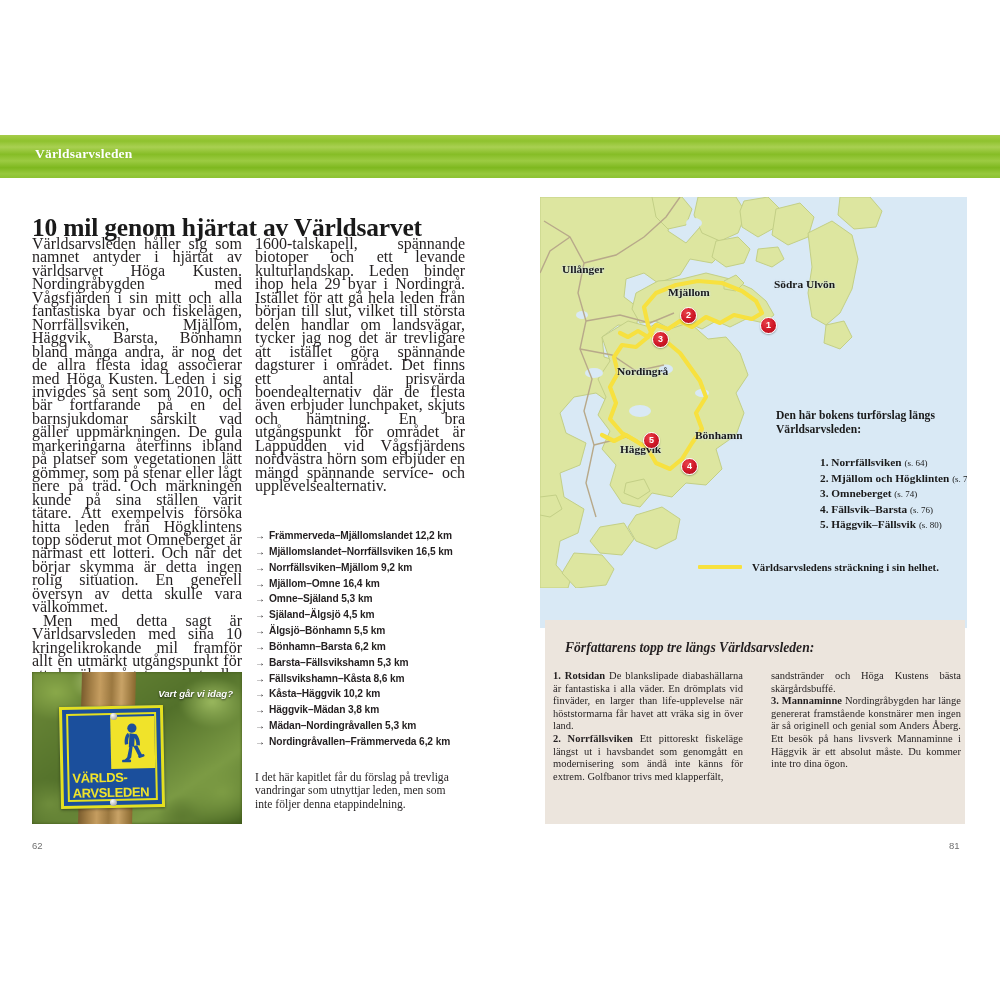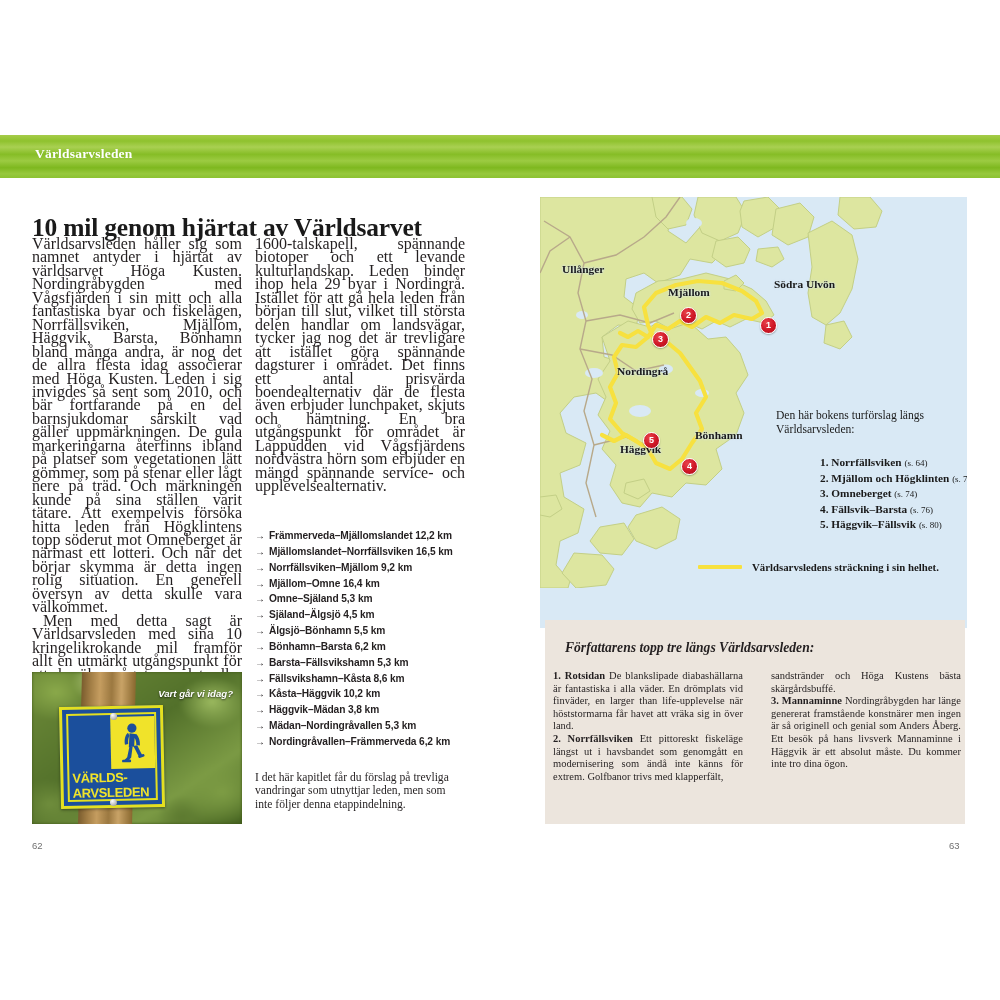--- a/index.html
+++ b/index.html
@@ -270,21 +270,21 @@
     text-align: center;
     box-shadow: 0 1px 1.5px rgba(0,0,0,0.3);
   }
 
   #map-legend-title {
     position: absolute;
     left: 236px;
     top: 212px;
     width: 190px;
     font-family: "Liberation Serif", serif;
-    font-weight: normal;
+    font-weight: bold;
     font-size: 11.6px;
     line-height: 14.2px;
     color: #1a1a1a;
   }
   #map-legend-list {
     position: absolute;
     left: 236px;
     top: 258px;
     width: 190px;
     font-family: "Liberation Serif", serif;
@@ -577,15 +577,15 @@
         <p><b>1. Rotsidan</b>  De blankslipade diabashällarna är fantastiska i alla väder. En drömplats vid finväder, en larger than life-upplevelse när höststormarna får havet att vräka sig in över land.</p>
         <p><b>2. Norrfällsviken</b>  Ett pittoreskt fiskeläge längst ut i havsbandet som genomgått en modernisering som ändå inte känns för extrem. Golfbanor trivs med klapperfält,</p>
       </div>
     <div class="author-col" id="author-col-2">
         <p>sandstränder och Höga Kustens bästa skärgårdsbuffé.</p>
         <p><b>3. Mannaminne</b>  Nordingråbygden har länge genererat framstående konstnärer men ingen är så originell och genial som Anders Åberg. Ett besök på hans livsverk Mannaminne i Häggvik är ett absolut måste. Du kommer inte tro dina ögon.</p>
       </div>
   </div>
 
   <div class="folio" id="folio-left">62</div>
-  <div class="folio" id="folio-right">63</div>
+  <div class="folio" id="folio-right">81</div>
 
 </div>
 
 </body></html>

